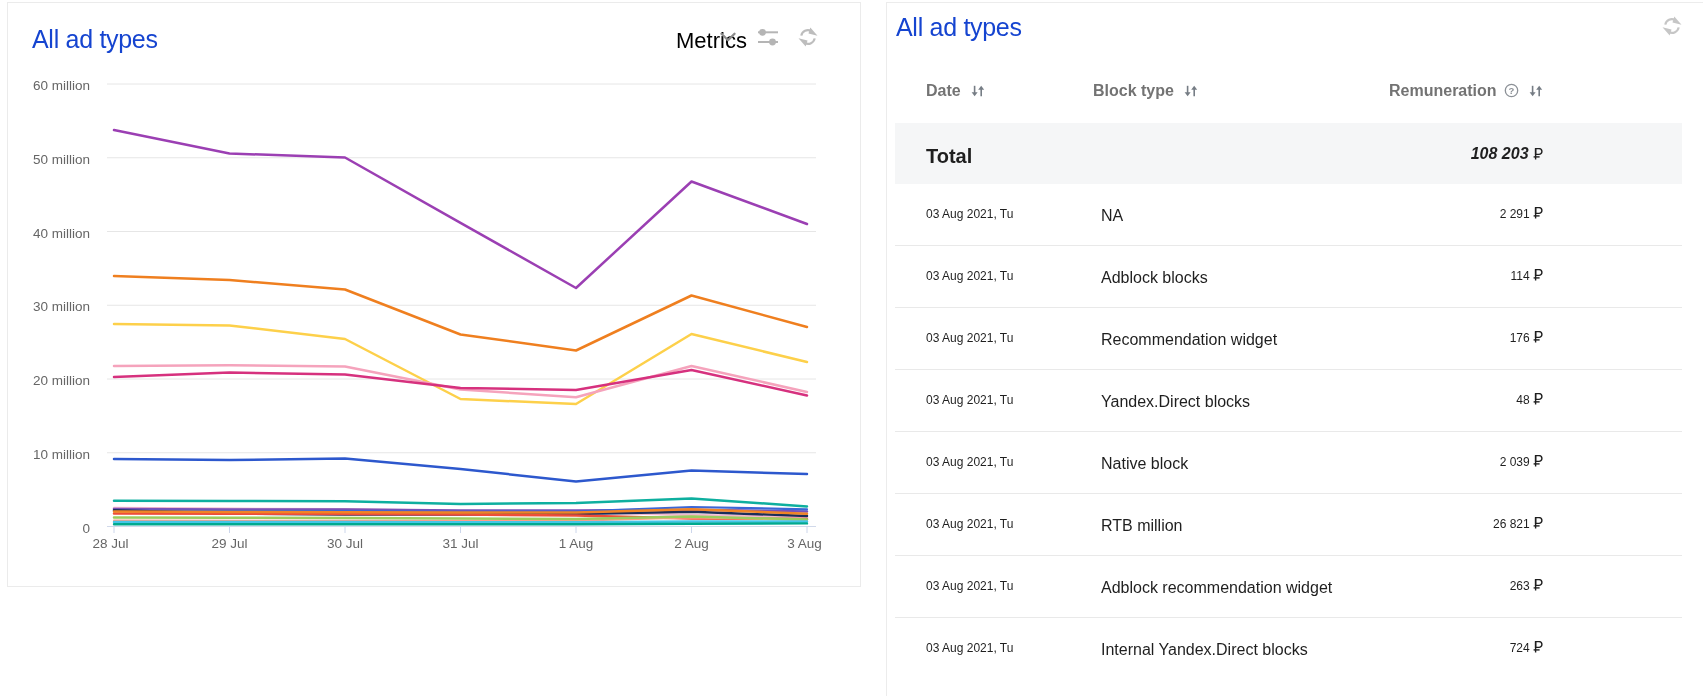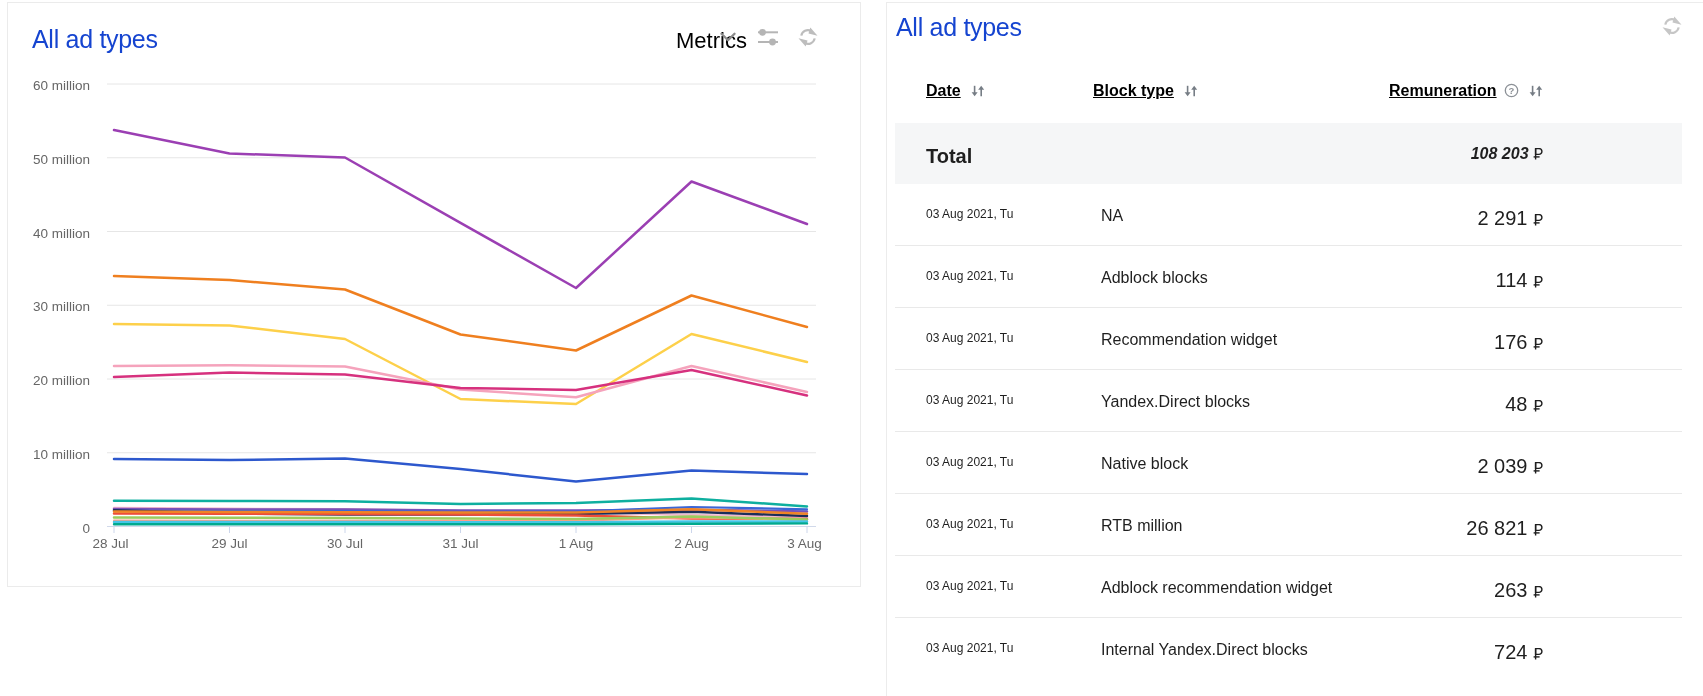--- a/index.html
+++ b/index.html
@@ -3,30 +3,30 @@
 <style>
 * { margin:0; padding:0; box-sizing:border-box; }
 html,body { width:1703px; height:696px; background:#fff; font-family:"Liberation Sans",sans-serif; overflow:hidden; }
 .abs { position:absolute; }
 #cardL { position:absolute; left:7px; top:2px; width:854px; height:585px; border:1px solid #ebebeb; background:#fff; }
 #titleL { position:absolute; left:32px; top:25px; font-size:25px; letter-spacing:-0.3px; color:#1544d0; }
 #metrics { position:absolute; left:676px; top:28px; font-size:22px; color:#000000; }
 #chart { position:absolute; left:0; top:0; width:870px; height:600px; }
 #cardR { position:absolute; left:886px; top:2px; width:817px; height:694px; border-left:1px solid #ececec; border-top:1px solid #ececec; background:#fff; }
 #titleR { position:absolute; left:896px; top:13px; font-size:25px; letter-spacing:-0.3px; color:#1544d0; }
-.hdr { position:absolute; top:82px; font-size:16px; font-weight:bold; color:#000000;text-decoration:underline; }
+.hdr { position:absolute; top:82px; font-size:16px; font-weight:bold; color:#737373; }
 .sort { vertical-align:-1px; margin-left:10px; }
 .qm { vertical-align:-2px; margin-left:7px; }
 #total { position:absolute; left:895px; top:123px; width:787px; height:61px; background:#f5f6f7; }
 #total .c1 { position:absolute; left:31px; top:22px; font-size:20px; font-weight:bold; color:#1f1f1f; }
 #total .c3 { position:absolute; right:139px; top:22px; font-size:16px; font-weight:bold; color:#1f1f1f;font-style:italic; }
 .row { position:absolute; left:895px; width:787px; height:62px; border-bottom:1px solid #e9e9e9; }
 .row .c1 { position:absolute; left:31px; top:23px; font-size:12px; color:#1f1f1f;text-align:center; }
 .row .c2 { position:absolute; left:198px; top:23px; font-size:16px; color:#1f1f1f;margin-left:8px; }
-.row .c3 { position:absolute; right:139px; top:23px; font-size:20px; color:#1f1f1f; }
+.row .c3 { position:absolute; right:139px; top:23px; font-size:12px; color:#1f1f1f; }
 .rub { vertical-align:-1px; }
 </style></head>
 <body>
 <div id="cardL"></div>
 <div id="titleL">All ad types</div>
 <div id="metrics">Metrics</div>
 <svg class="abs" style="left:720px;top:32px" width="16" height="11" viewBox="0 0 16 11">
     <polyline points="1.5,1.8 8,8.3 14.5,1.8" fill="none" stroke="#8c8c8c" stroke-width="2.3" stroke-linecap="round" stroke-linejoin="round"></polyline>
   </svg>
 <svg class="abs" style="left:757px;top:27px" width="22" height="20" viewBox="0 0 22 20">

